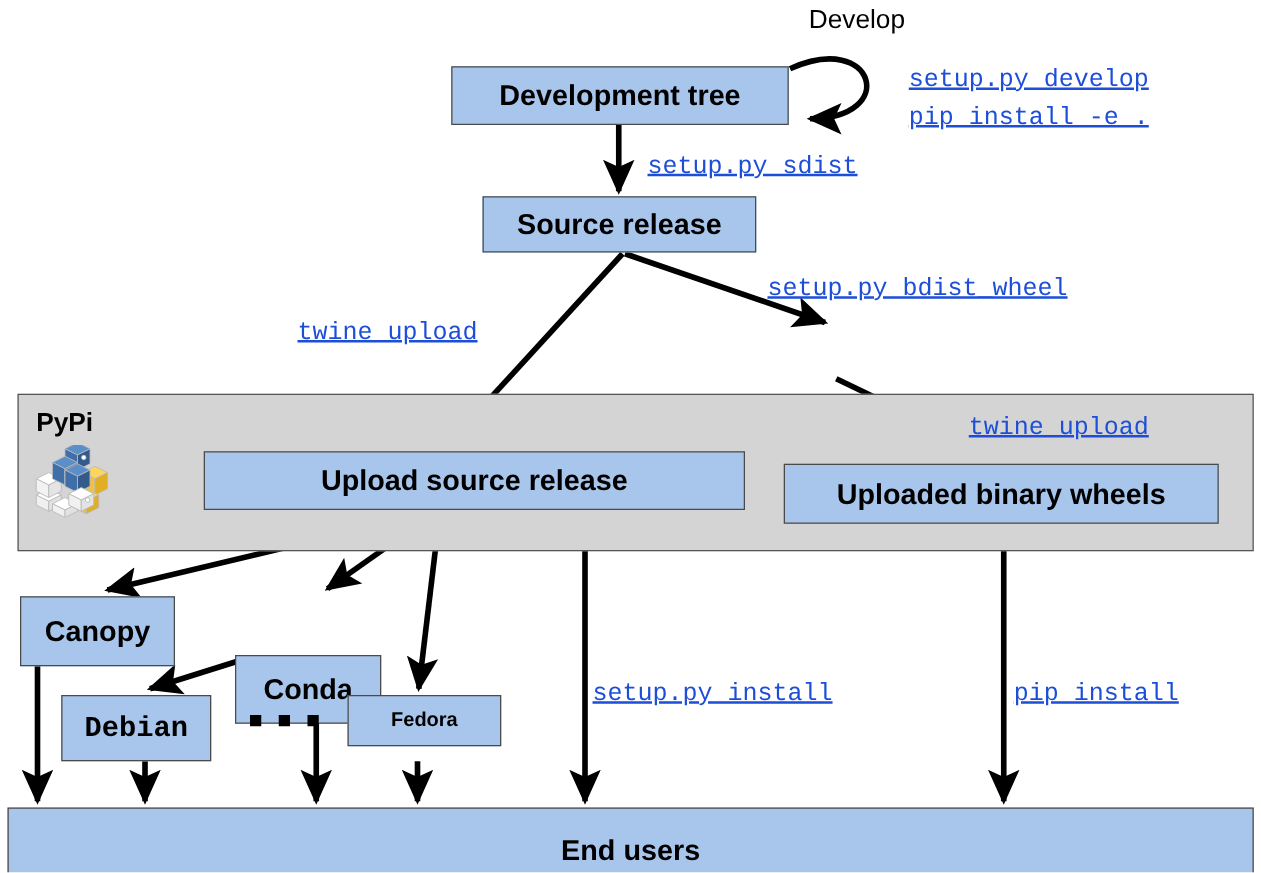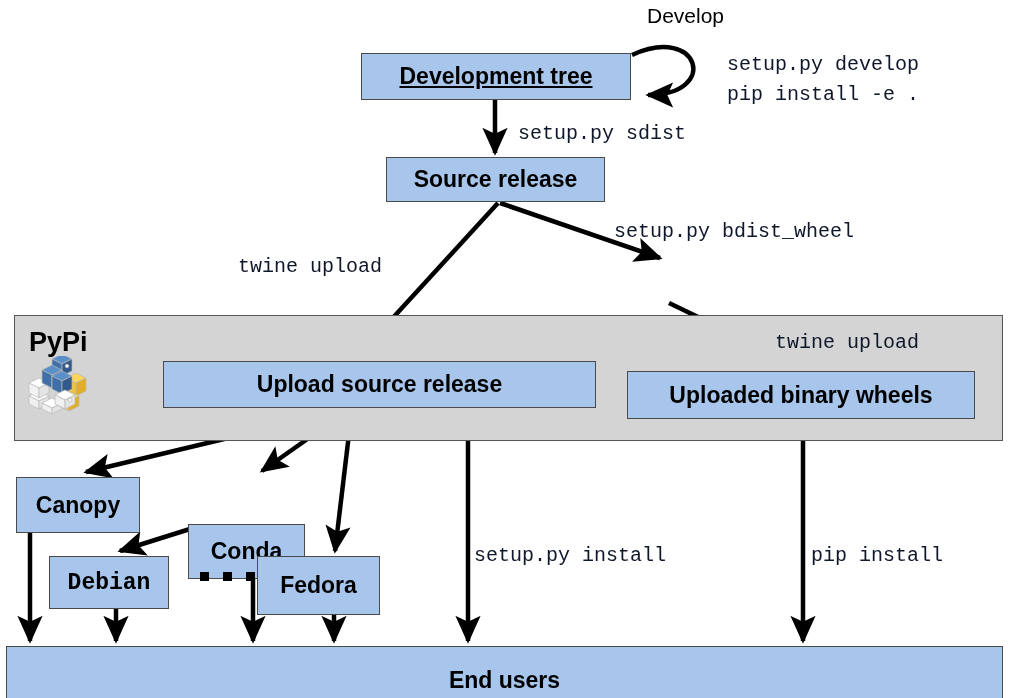--- a/index.html
+++ b/index.html
@@ -42,31 +42,32 @@
     position: absolute;
     box-sizing: border-box;
     background: #d4d4d4;
     border: 1.5px solid #555555;
     z-index: 1;
   }
   .group-title {
     position: absolute;
     font-family: "Liberation Sans", sans-serif;
     font-weight: bold;
-    font-size: 27px;
+    font-size: 21px;
     color: #000000;
     z-index: 2;
   }
   .edge-label {
     position: absolute;
     font-family: "Liberation Mono", monospace;
     font-size: 20px;
-    color: #0f172a;
+    color: #1d4ed8;
     white-space: pre;
     z-index: 4;
+    text-decoration: underline;
   }
   .edge-label-sans {
     position: absolute;
     font-family: Liberation Sans, sans-serif;
     font-size: 21px;
     color: #000000;
     white-space: nowrap;
     z-index: 4;
   }
   .ellipsis-dots {
@@ -187,36 +188,36 @@
       <line x1="30" y1="533" x2="30" y2="641"></line>
 
       <line x1="116" y1="609" x2="116" y2="641"></line>
 
       <line x1="253" y1="531" x2="253" y2="641"></line>
 
       <line x1="334" y1="609" x2="334" y2="641"></line>
     </g>
   </svg>
 
-  <div class="node" style="left:361px; top:53px; width:270px; height:47px; font-size:23px;text-decoration:underline;">Development  tree</div>
+  <div class="node" style="left:361px; top:53px; width:270px; height:47px; font-size:23px;">Development  tree</div>
 
   <div class="node" style="left:386px; top:157px; width:219px; height:45px; font-size:23px;">Source release</div>
 
 
   <div class="node" style="left:163px; top:361px; width:433px; height:47px; font-size:23px;">Upload source release</div>
 
   <div class="node" style="left:627px; top:371px; width:348px; height:48px; font-size:23px;">Uploaded binary wheels</div>
 
   <div class="node" style="left:16px; top:477px; width:124px; height:56px; font-size:23px;">Canopy</div>
 
   <div class="node" style="left:188px; top:476px; width:117px; height:55px; font-size:23px;margin-top:48px;">Conda</div>
 
   <div class="node" style="left:49px; top:556px; width:120px; height:53px; font-size:23px;font-family:Liberation Mono, monospace;">Debian</div>
 
-  <div class="node" style="left:257px; top:556px; width:123px; height:59px; font-size:23px;">Fedora</div>
+  <div class="node" style="left:278px; top:556px; width:123px; height:41px; font-size:16px;">Fedora</div>
 
   <div class="node" style="left:6px; top:646px; width:997px; height:68px; font-size:23px;">End users</div>
 
   <div class="ellipsis-dots" style="left:200px; top:572px;">
       <span></span>
       <span></span>
       <span></span>
     </div>
 
   <div class="edge-label-sans" style="left:647px; top:4px;">Develop</div>

